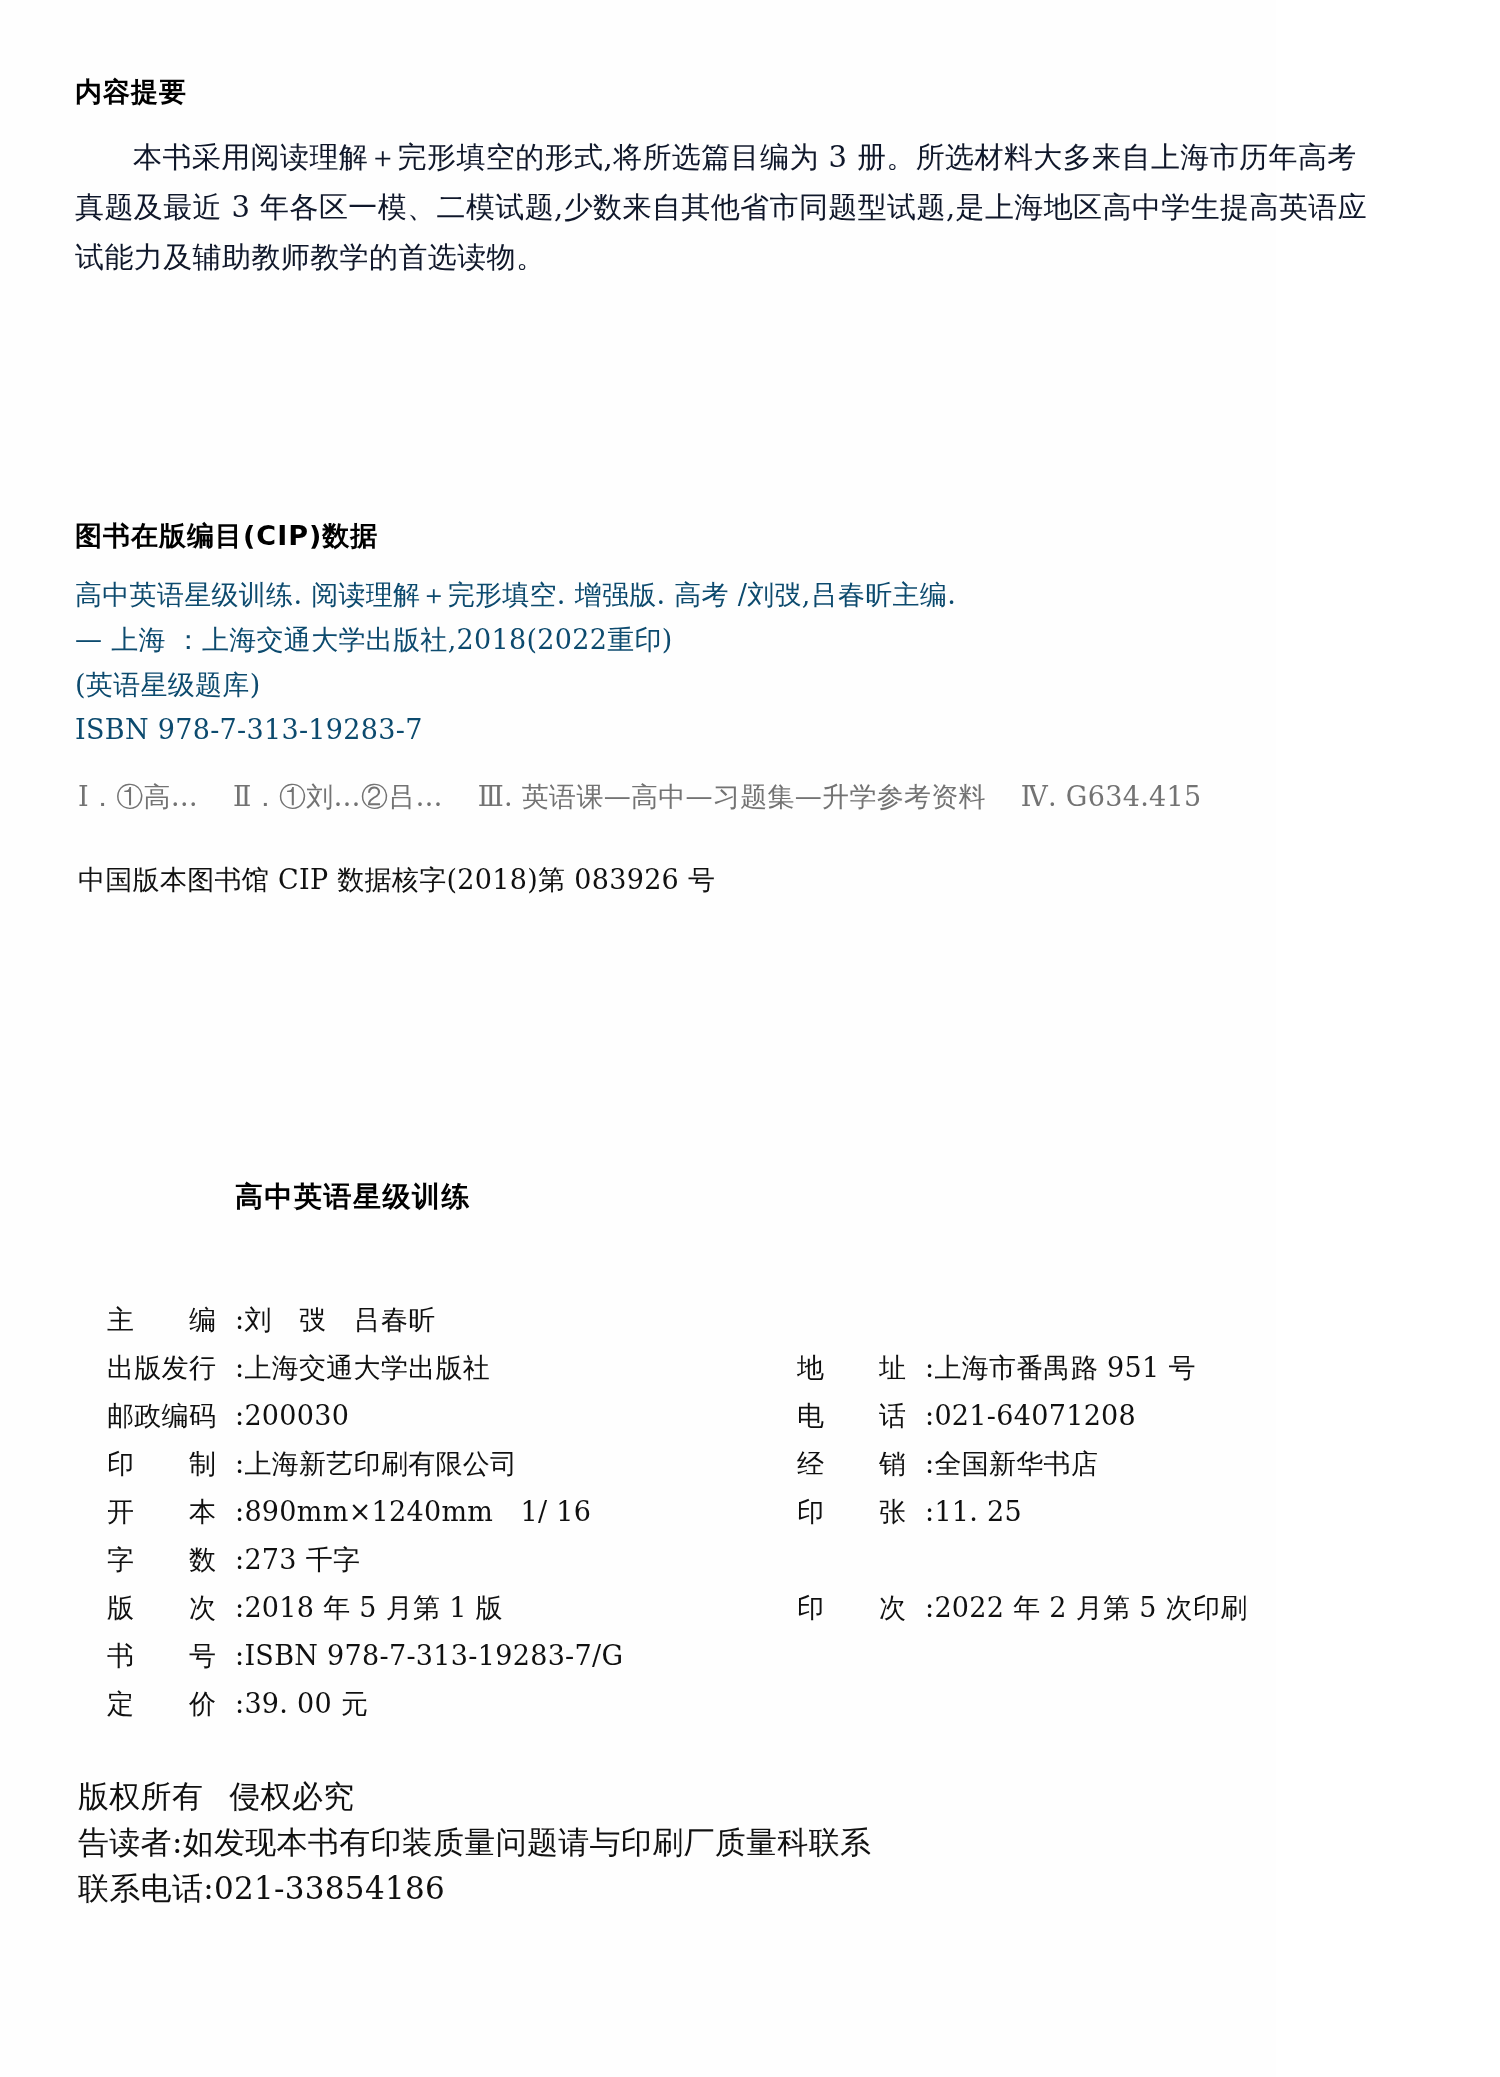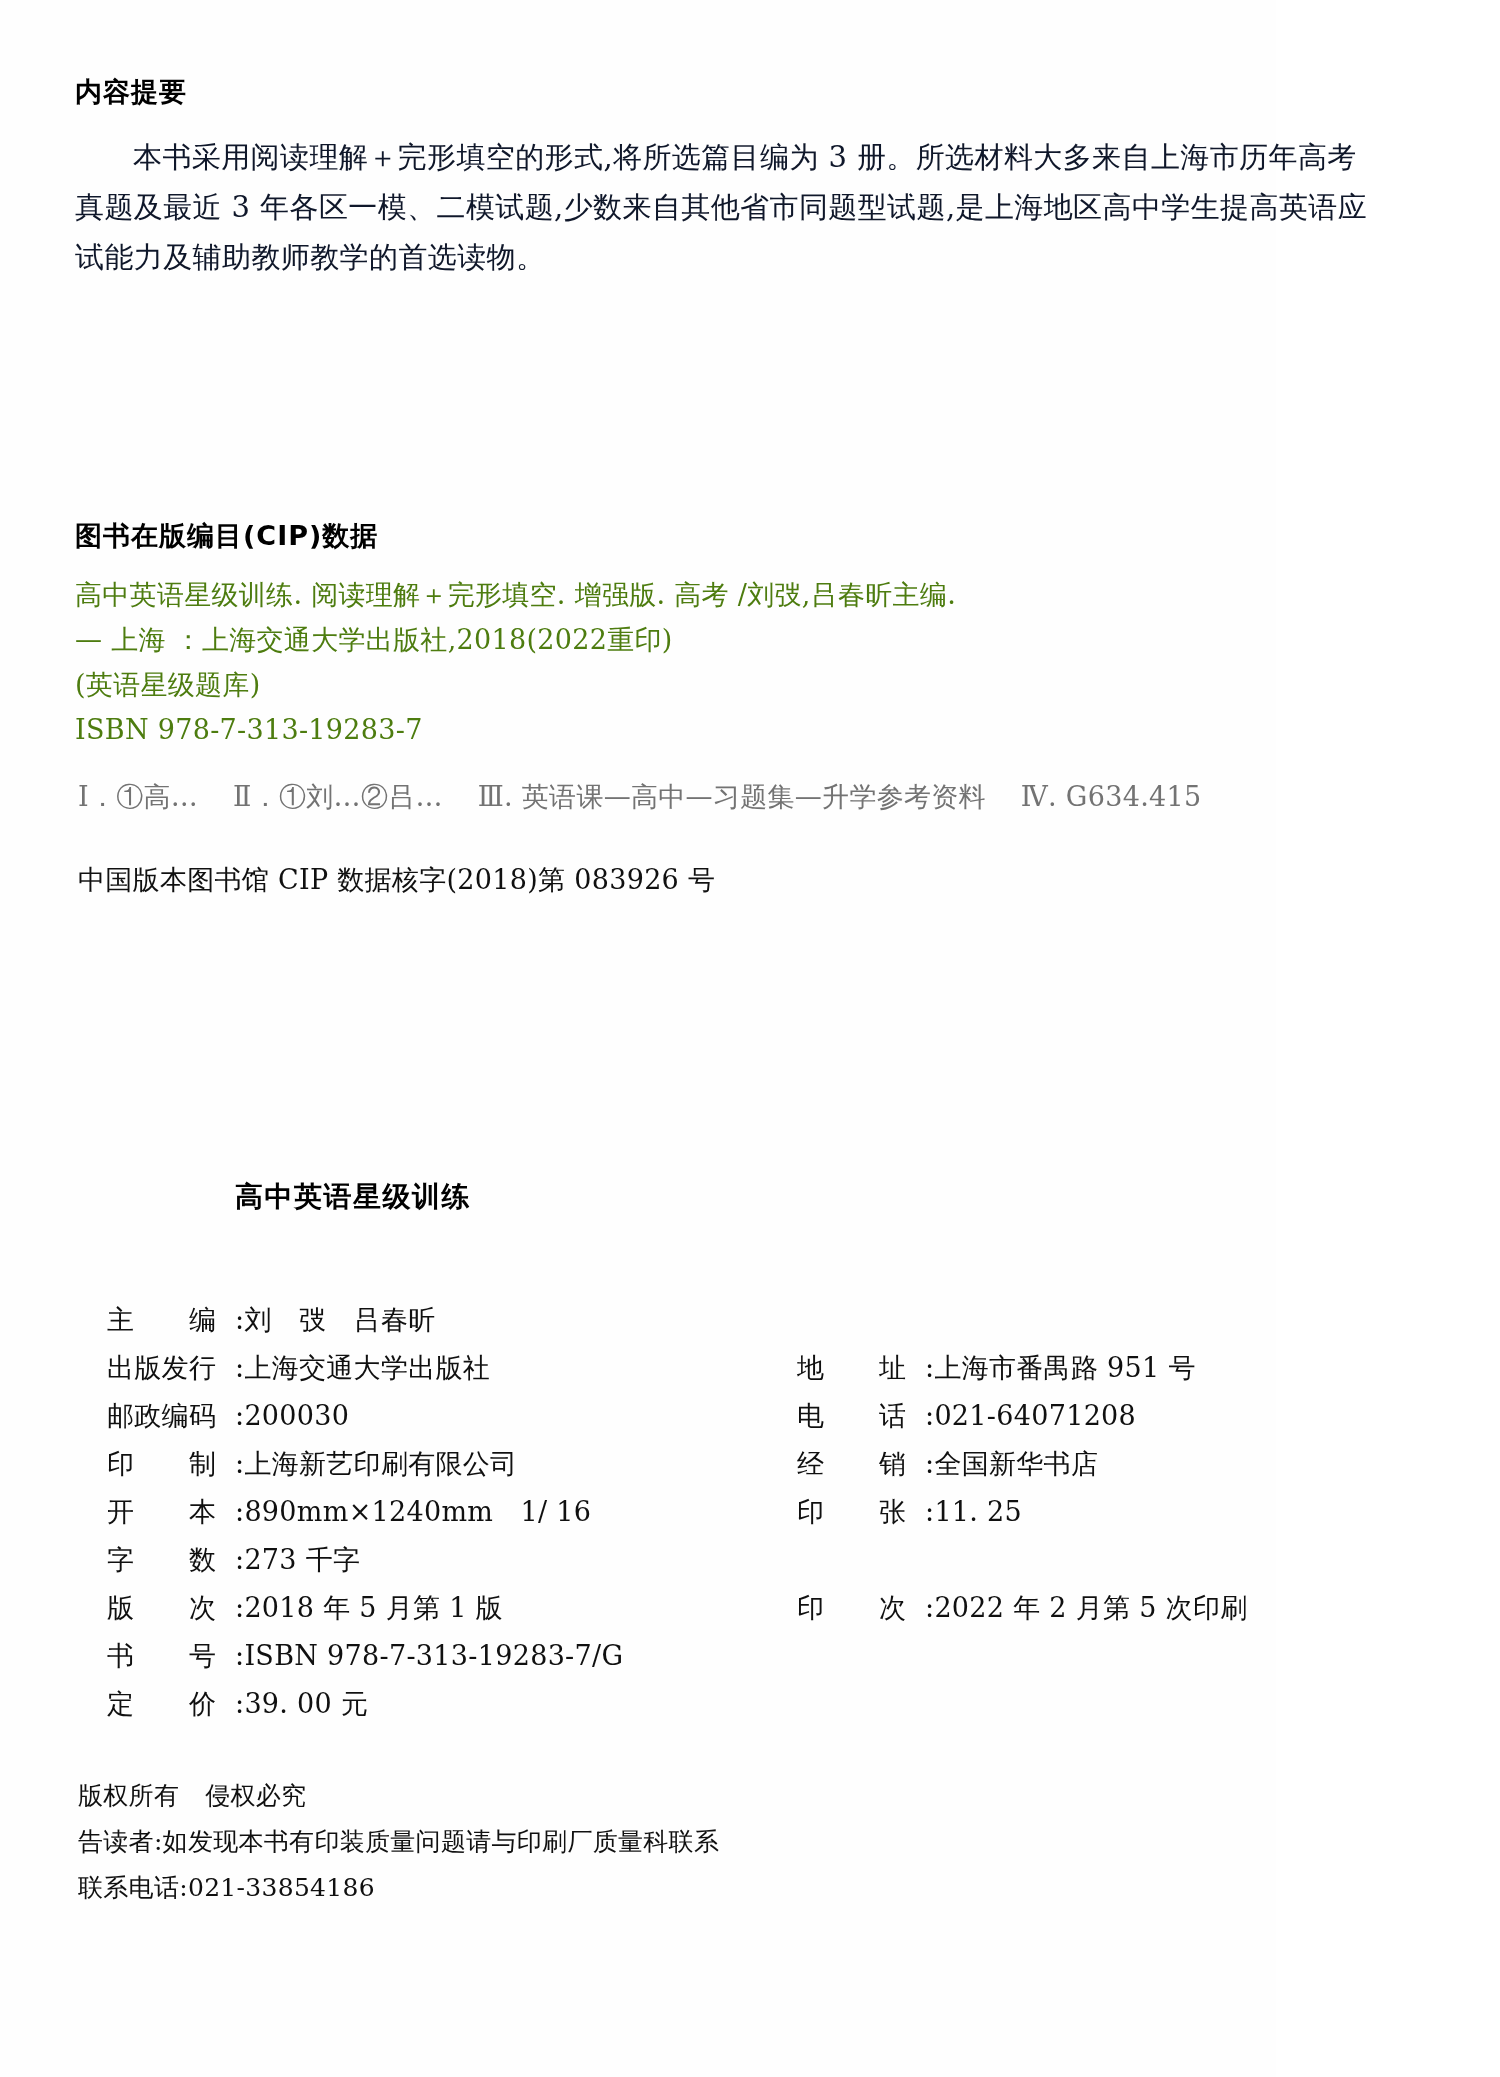--- a/index.html
+++ b/index.html
@@ -55,21 +55,21 @@
     position: absolute;
     left: 75px;
     top: 518px;
     width: 1330px;
   }
   #cip-heading { margin: 0 0 18px 0; }
   .cip-line {
     font-size: 27px;
     line-height: 45px;
     letter-spacing: 0.3px;
-    color: #4d7c0f;
+    color: #0c4a6e;
     white-space: nowrap;
   }
   #cip-class-line {
     position: absolute;
     left: 78px;
     top: 779px;
     font-size: 27px;
     letter-spacing: 0.3px;
     white-space: nowrap;
     color: #737373;
@@ -136,21 +136,21 @@
   }
   .imprint-value { display: inline-block; }
 
   
   #footer-block {
     position: absolute;
     left: 78px;
     top: 1773px;
   }
   .footer-line {
-    font-size: 25px;
+    font-size: 31px;
     line-height: 46px;
     letter-spacing: 0.3px;
     white-space: nowrap;
     color: #101010;
   }
   .footer-line .gap { display: inline-block; width: 26px; }
 </style>
 </head>
 <body>
 

